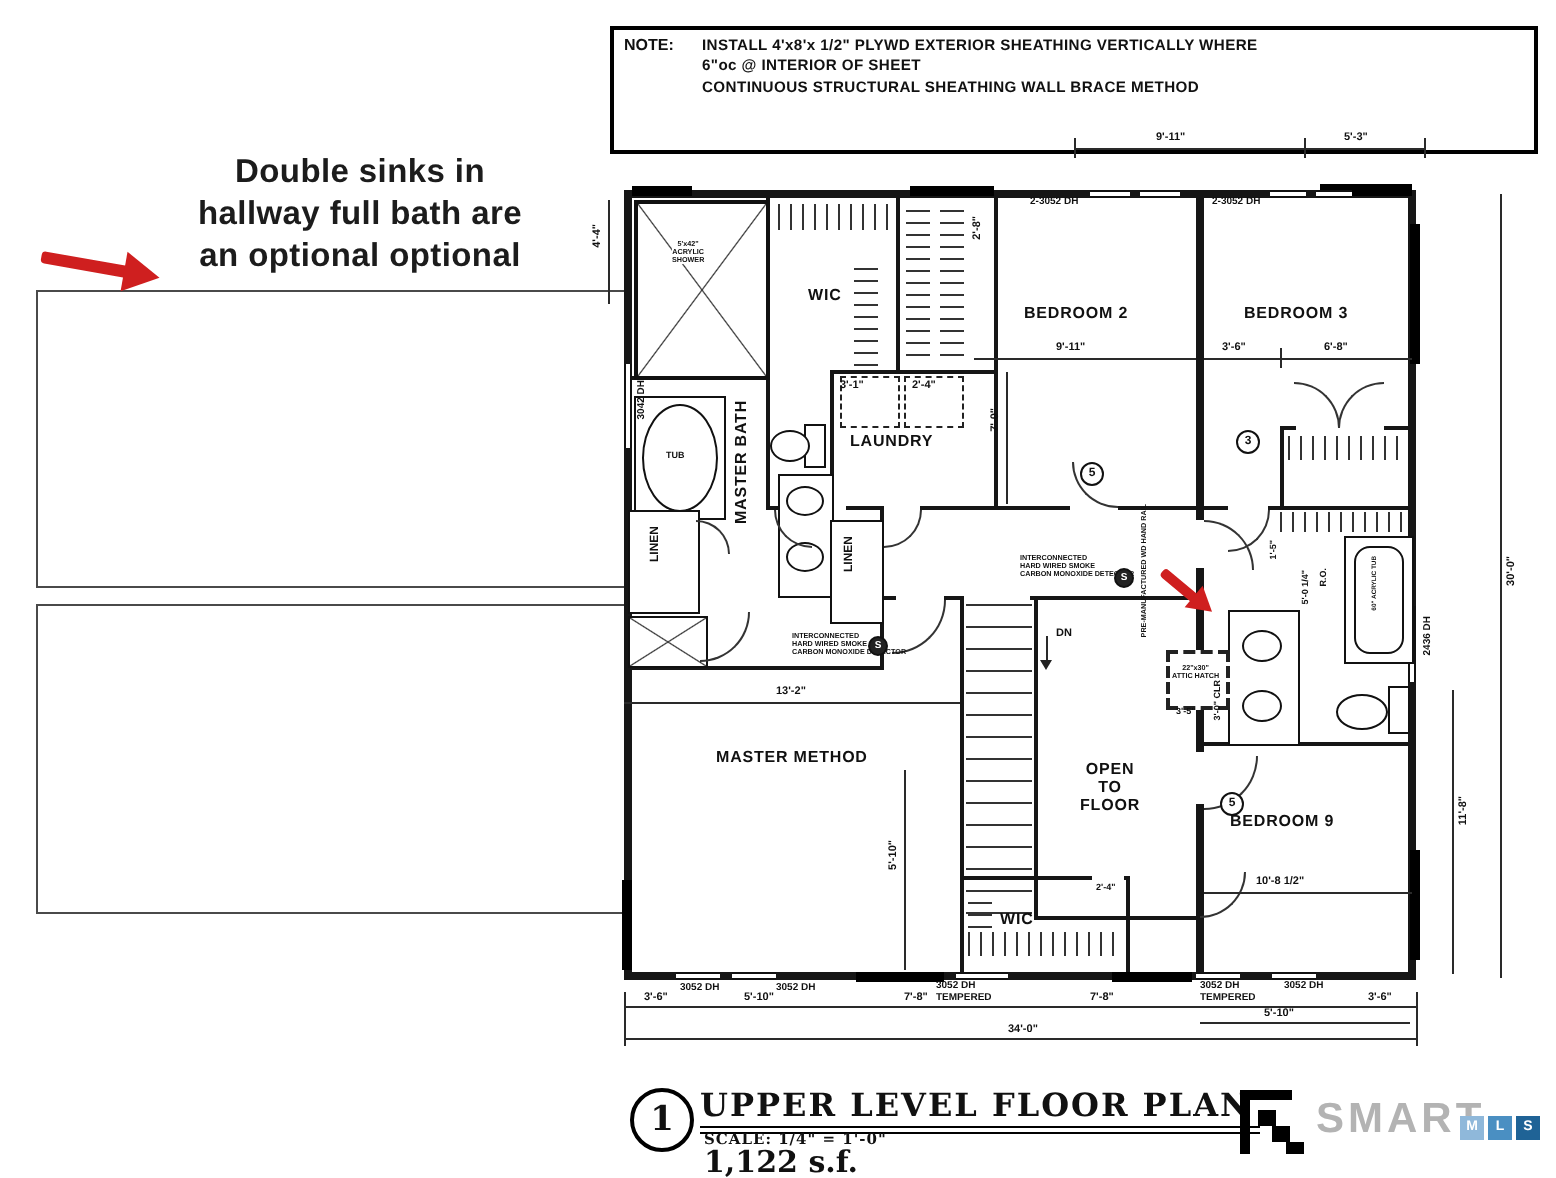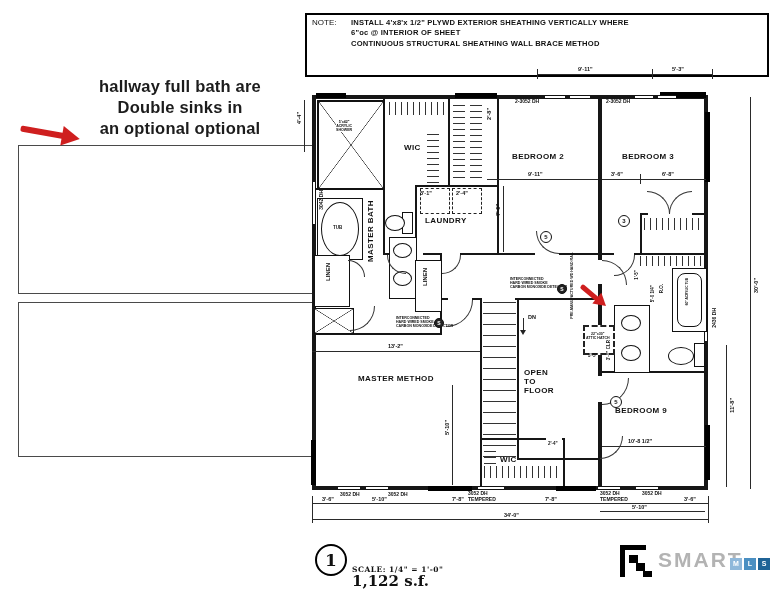--- a/index.html
+++ b/index.html
@@ -37,21 +37,21 @@
        color:#fff;font-size:5px;font-weight:bold;text-align:center;line-height:8px;}
   
   #ann-text{position:absolute;left:66px;top:76px;width:228px;text-align:center;
             font-size:16.5px;line-height:21px;font-weight:600;color:#1c1c1c;letter-spacing:.2px;}
   .redarrow{position:absolute;}
   .redarrow .body{position:absolute;background:var(--red);border-radius:2px;}
   .redarrow .head{position:absolute;width:0;height:0;}
   
   #note-box{position:absolute;left:305px;top:13px;width:464px;height:64px;border:2px solid #000;
             background:#fff;padding:3px 5px;box-sizing:border-box;display:flex;gap:5px;}
-  #note-box .nlabel{font-size:8px;font-weight:normal;flex:0 0 34px;}
+  #note-box .nlabel{font-size:8px;font-weight:bold;flex:0 0 34px;}
   #note-box .nlines div{font-size:7.6px;font-weight:bold;line-height:10.4px;letter-spacing:.2px;white-space:nowrap;}
   
   #tb-circle{position:absolute;left:315px;top:544px;width:28px;height:28px;border:2px solid #000;border-radius:50%;
              text-align:center;line-height:28px;font-family:"DejaVu Serif",serif;font-weight:bold;font-size:17px;}
   #tb-title{position:absolute;left:350px;top:543px;font-family:"DejaVu Serif",serif;font-weight:bold;
             font-size:16px;letter-spacing:1px;border-bottom:4px double #000;padding:0 4px 1px 0;}
   #tb-scale{position:absolute;left:352px;top:565px;font-family:"DejaVu Serif",serif;font-weight:bold;font-size:7.5px;letter-spacing:.5px;}
   #tb-area{position:absolute;left:352px;top:572px;font-family:"DejaVu Serif",serif;font-weight:bold;font-size:15px;}
   
   #logo{position:absolute;left:620px;top:541px;width:152px;height:40px;}
@@ -65,22 +65,22 @@
 <div id="stage" style="--red:#cf1f1f;">
 
   <div class="cal" style="left:18px;top:145px;width:294px;height:147px;"></div>
   <div class="cal" style="left:18px;top:302px;width:294px;height:153px;"></div>
 
   <div class="redarrow" style="left:20px;top:120px;width:64px;height:30px;transform:rotate(10deg);">
     <div class="body" style="left:0;top:11px;width:44px;height:6px;"></div>
     <div class="head" style="left:42px;top:4px;border-left:18px solid var(--red);border-top:10px solid transparent;border-bottom:10px solid transparent;"></div>
   </div>
   <div id="ann-text">
+    <div>Double sinks in</div>
     <div>hallway full bath are</div>
-    <div>Double sinks in</div>
     <div>an optional optional</div>
   </div>
 
   <div id="note-box">
     <div class="nlabel">NOTE:</div>
     <div class="nlines">
       <div>INSTALL 4'x8'x 1/2" PLYWD EXTERIOR SHEATHING VERTICALLY WHERE</div>
       <div>6"oc @ INTERIOR OF SHEET</div>
       <div>CONTINUOUS STRUCTURAL SHEATHING WALL BRACE METHOD</div>
     </div>
@@ -223,21 +223,21 @@
   <div class="lab" style="left:512px;top:152px;">BEDROOM 2</div>
   <div class="lab" style="left:622px;top:152px;">BEDROOM 3</div>
   <div class="lab" style="left:615px;top:406px;">BEDROOM 9</div>
   <div class="lab" style="left:358px;top:374px;">MASTER METHOD</div>
   <div class="lab vt" style="left:366px;top:200px;">MASTER BATH</div>
   <div class="lab" style="left:425px;top:216px;">LAUNDRY</div>
   <div class="lab" style="left:404px;top:143px;">WIC</div>
   <div class="lab" style="left:500px;top:455px;">WIC</div>
   <div class="lab2 vt" style="left:325px;top:263px;font-size:6px;">LINEN</div>
   <div class="lab2 vt" style="left:422px;top:268px;font-size:6px;">LINEN</div>
-  <div class="lab" style="left:524px;top:368px;width:62px;text-align:left;">
+  <div class="lab" style="left:524px;top:380px;width:62px;text-align:center;">
     <div>OPEN</div>
     <div>TO</div>
     <div>FLOOR</div>
   </div>
 
   <div class="keyc" style="left:540px;top:231px;">5</div>
   <div class="keyc" style="left:618px;top:215px;">3</div>
   <div class="keyc" style="left:610px;top:396px;">5</div>
 
   <div class="tiny" style="left:510px;top:277px;">
@@ -311,20 +311,21 @@
   <div class="dim vt" style="left:444px;top:420px;">5'-10"</div>
   <div class="dl" style="left:602px;top:446px;width:104px;height:1px;"></div>
   <div class="dim" style="left:628px;top:438px;">10'-8 1/2"</div>
   <div class="dim vt" style="left:634px;top:270px;font-size:4.5px;">1'-5"</div>
   <div class="dim vt" style="left:650px;top:285px;font-size:4.5px;">5'-0 1/4"</div>
   <div class="dim vt" style="left:606px;top:340px;font-size:4.5px;">3'-0" CLR</div>
   <div class="dim" style="left:588px;top:353px;font-size:4.5px;">3'-5"</div>
   <div class="dim" style="left:548px;top:441px;font-size:4.5px;">2'-4"</div>
 
   <div id="tb-circle">1</div>
+  <div id="tb-title">UPPER LEVEL FLOOR PLAN</div>
   <div id="tb-scale">SCALE:  1/4" = 1'-0"</div>
   <div id="tb-area">1,122 s.f.</div>
 
   <div id="logo">
     <div class="ic" style="left:0;top:4px;width:5px;height:32px;"></div>
     <div class="ic" style="left:0;top:4px;width:26px;height:5px;"></div>
     <div class="ic" style="left:9px;top:14px;width:9px;height:8px;"></div>
     <div class="ic" style="left:16px;top:22px;width:9px;height:8px;"></div>
     <div class="ic" style="left:23px;top:30px;width:9px;height:6px;"></div>
     <div class="word">SMART</div>

